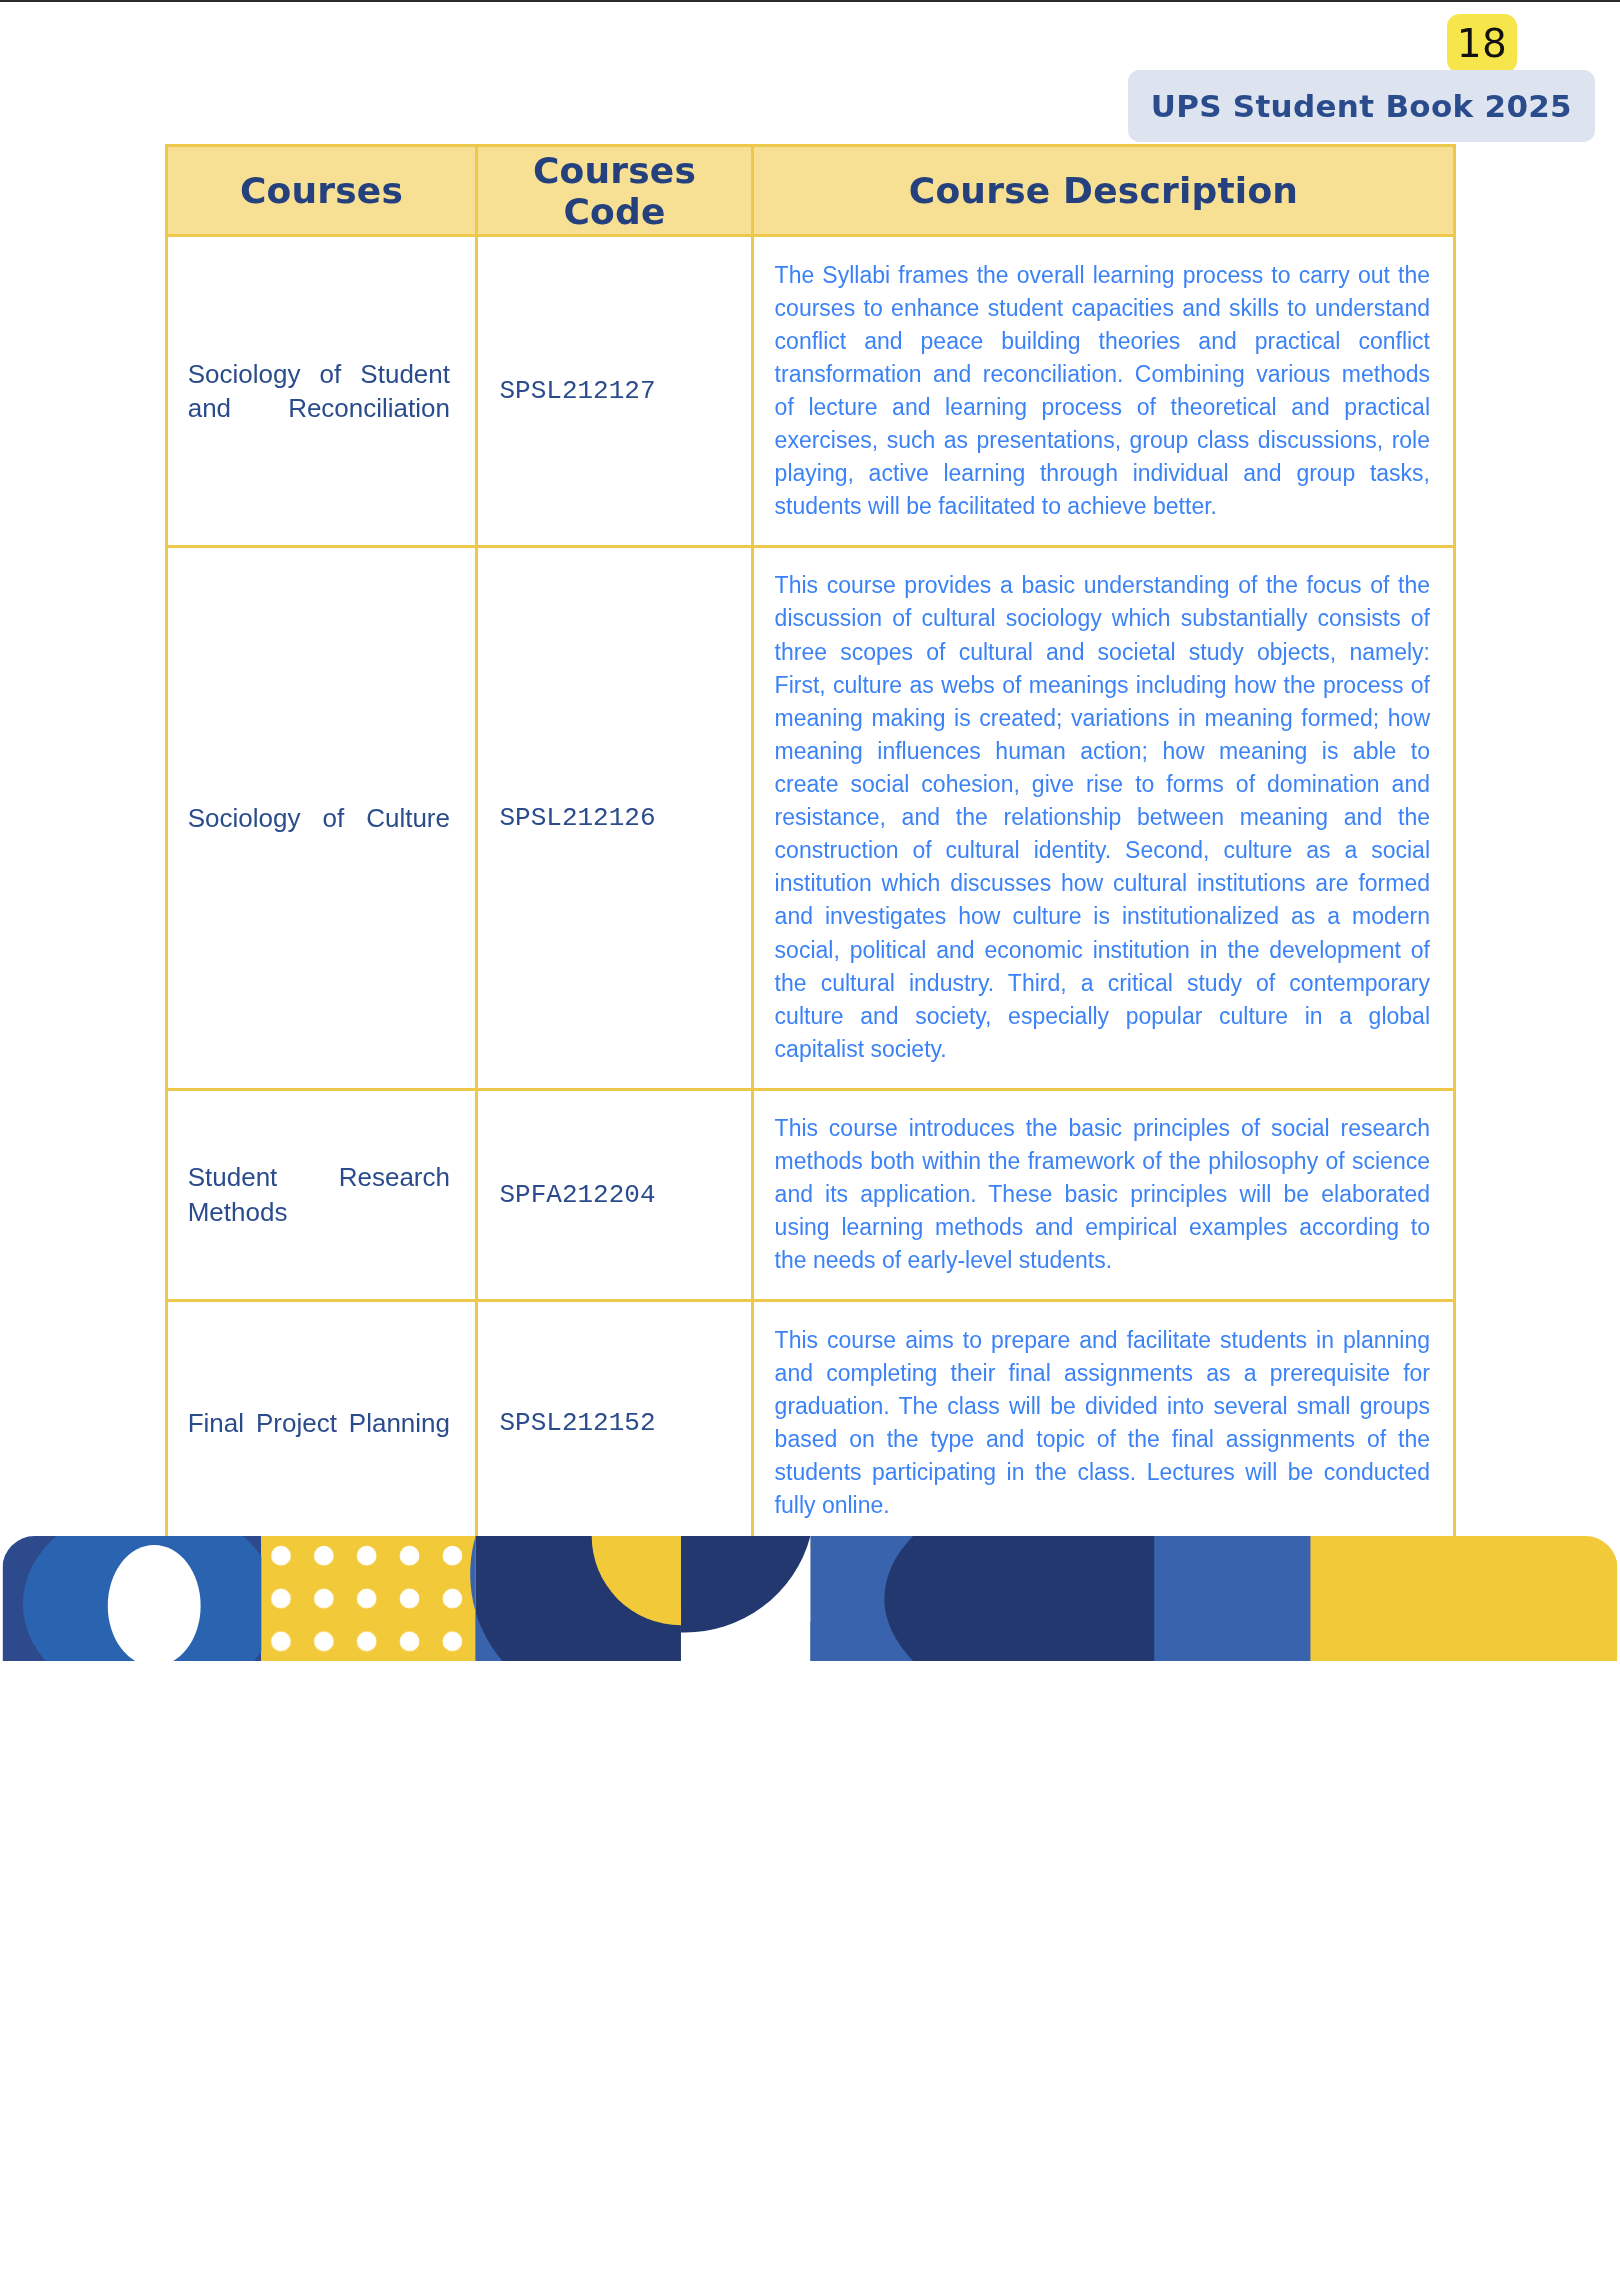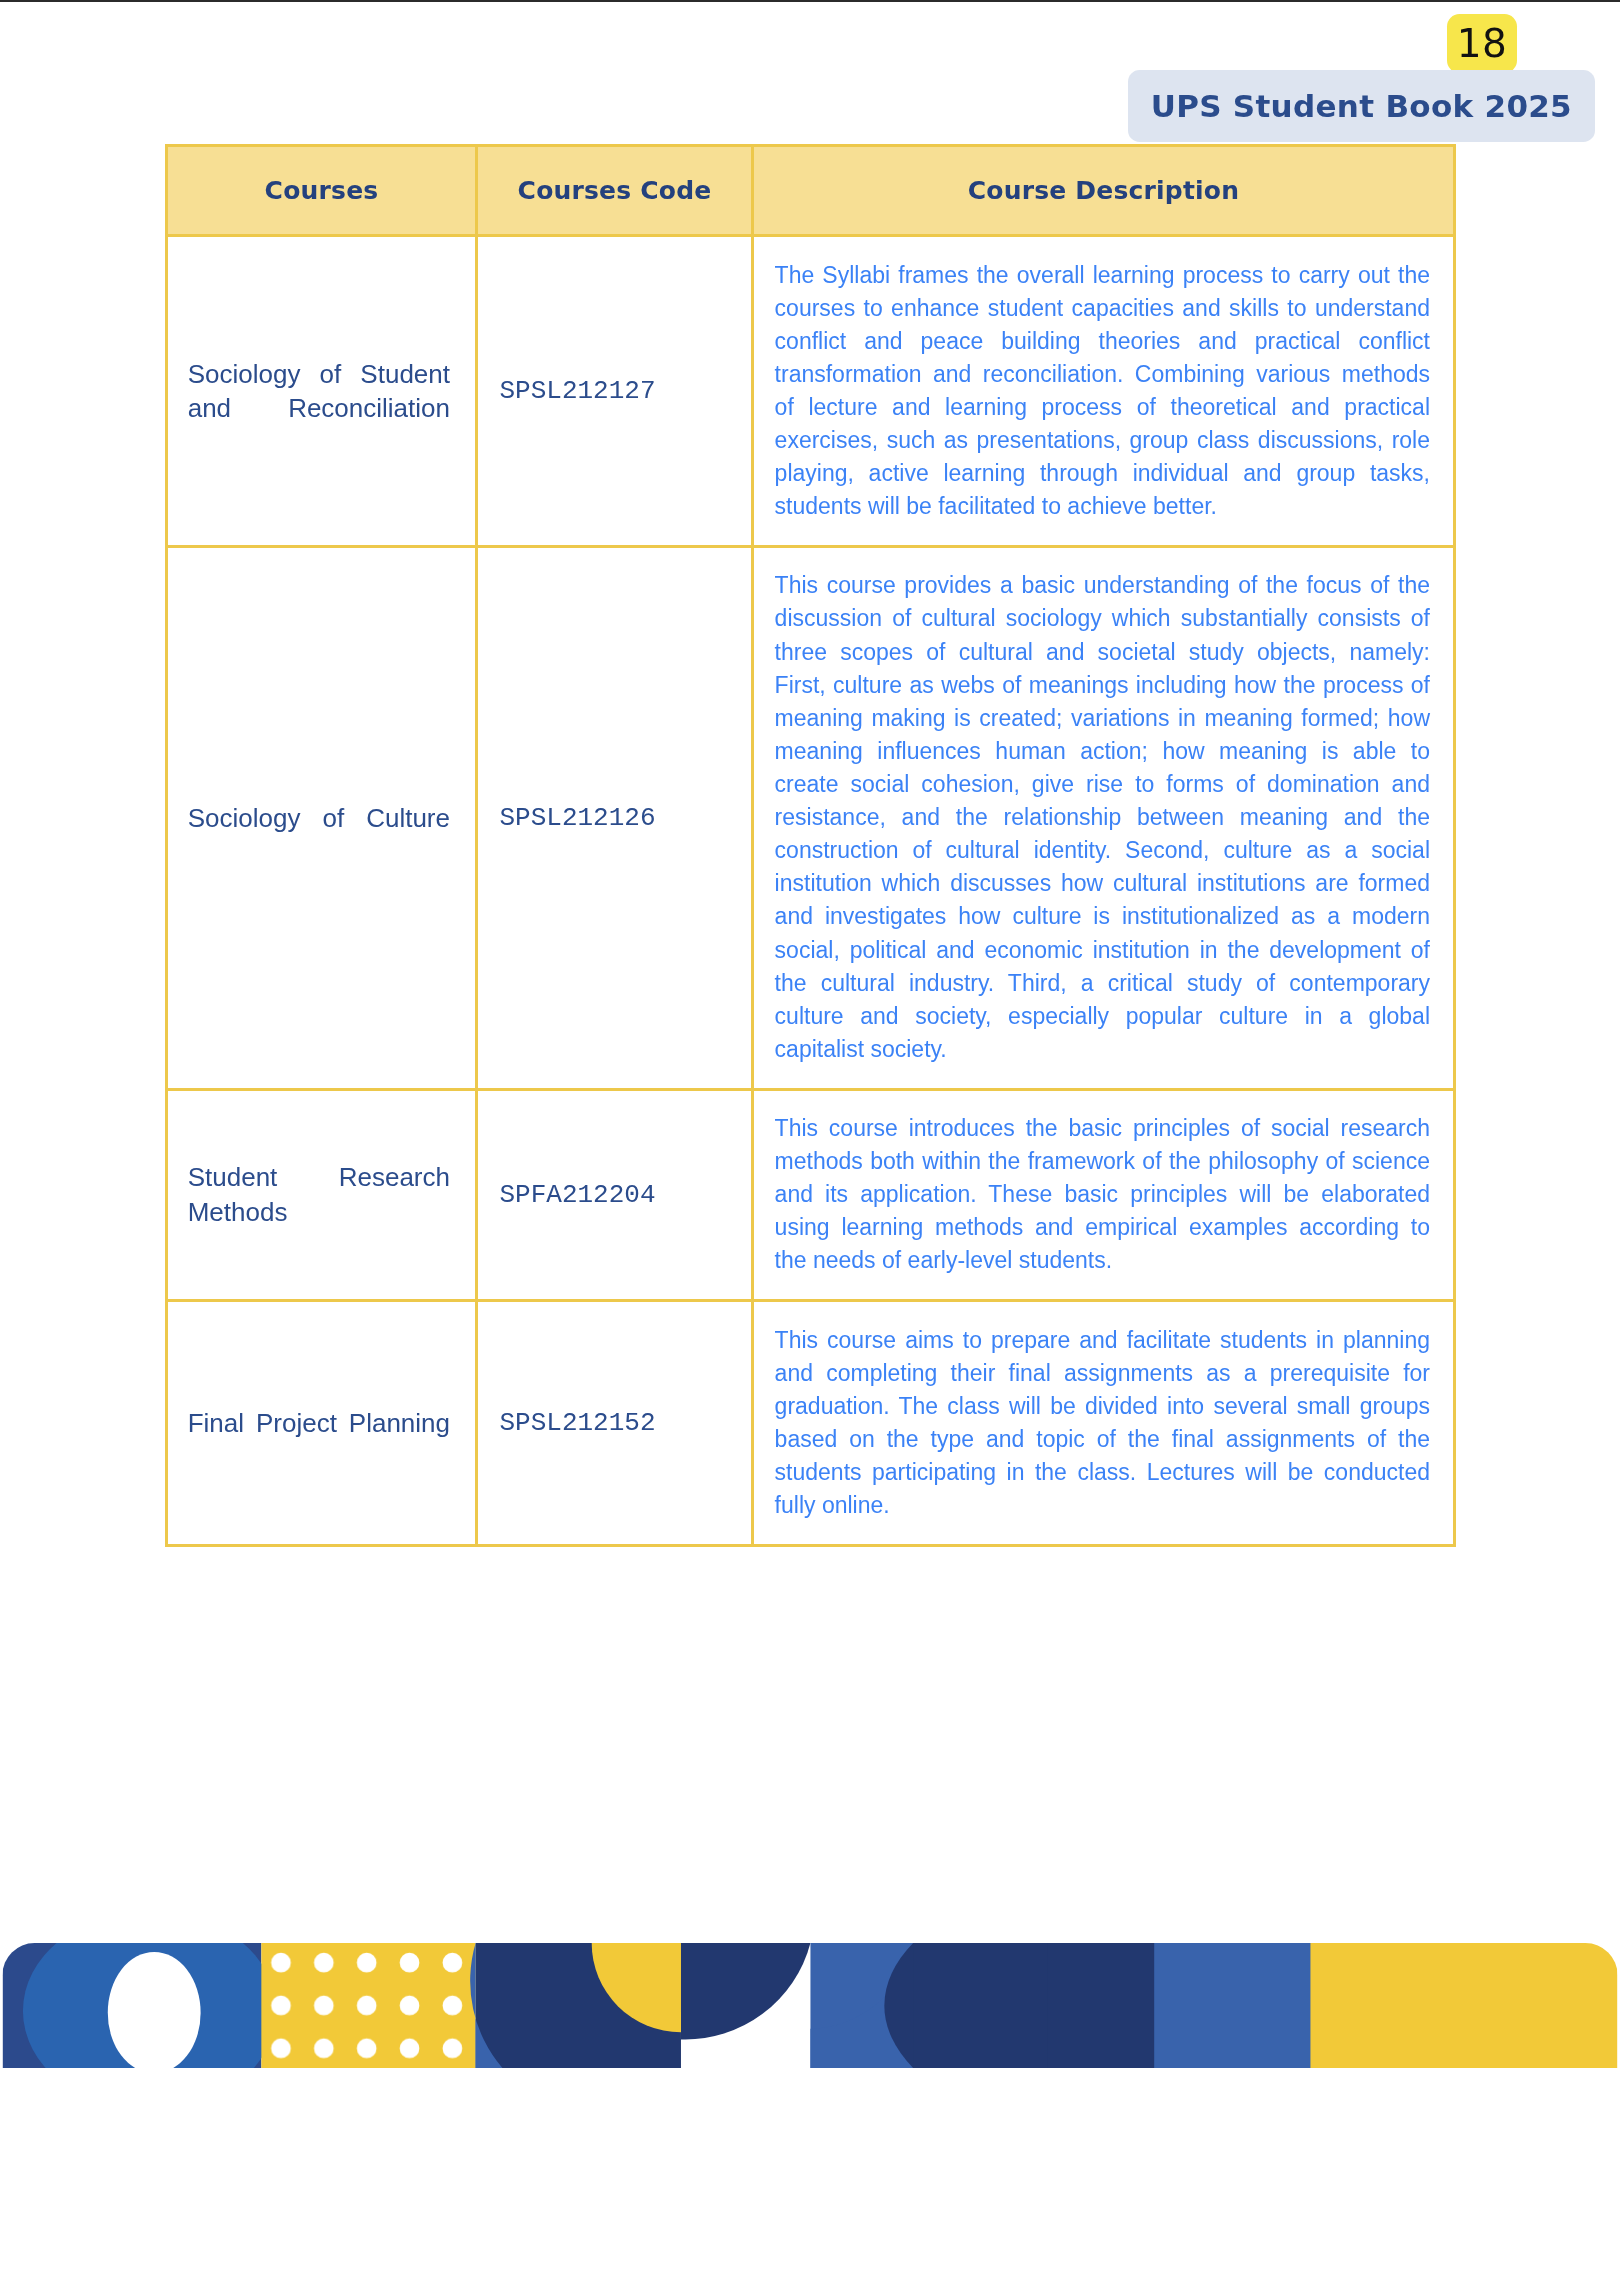--- a/index.html
+++ b/index.html
@@ -6,21 +6,21 @@
     margin: 0;
     padding: 0;
     background: #ffffff;
   }
   body {
     font-family: "Liberation Sans", sans-serif;
   }
   .page {
     position: relative;
     width: 1620px;
-    height: 2068px;
+    height: 1661px;
     background: #ffffff;
     overflow: hidden;
     box-sizing: border-box;
     border-top: 2.7px solid #2b2b2b;
   }
 
   
   .header-zone {
     position: absolute;
     top: 0;
@@ -75,21 +75,21 @@
   }
   .course-table td, .course-table th {
     border: 3.6px solid #EDC84B;
     vertical-align: middle;
     box-sizing: border-box;
   }
   .course-table thead th {
     background: #F7DF94;
     height: 90px;
     color: #24417E;
-    font-size: 25px;
+    font-size: 36px;
     font-weight: bold;
     text-align: center;
     letter-spacing: 0.2px;
     font-family: "DejaVu Sans", sans-serif;
   }
   col.c-course   { width: 310px; }
   col.c-code     { width: 276px; }
   col.c-desc     { width: 702px; }
 
   .cell-course {

